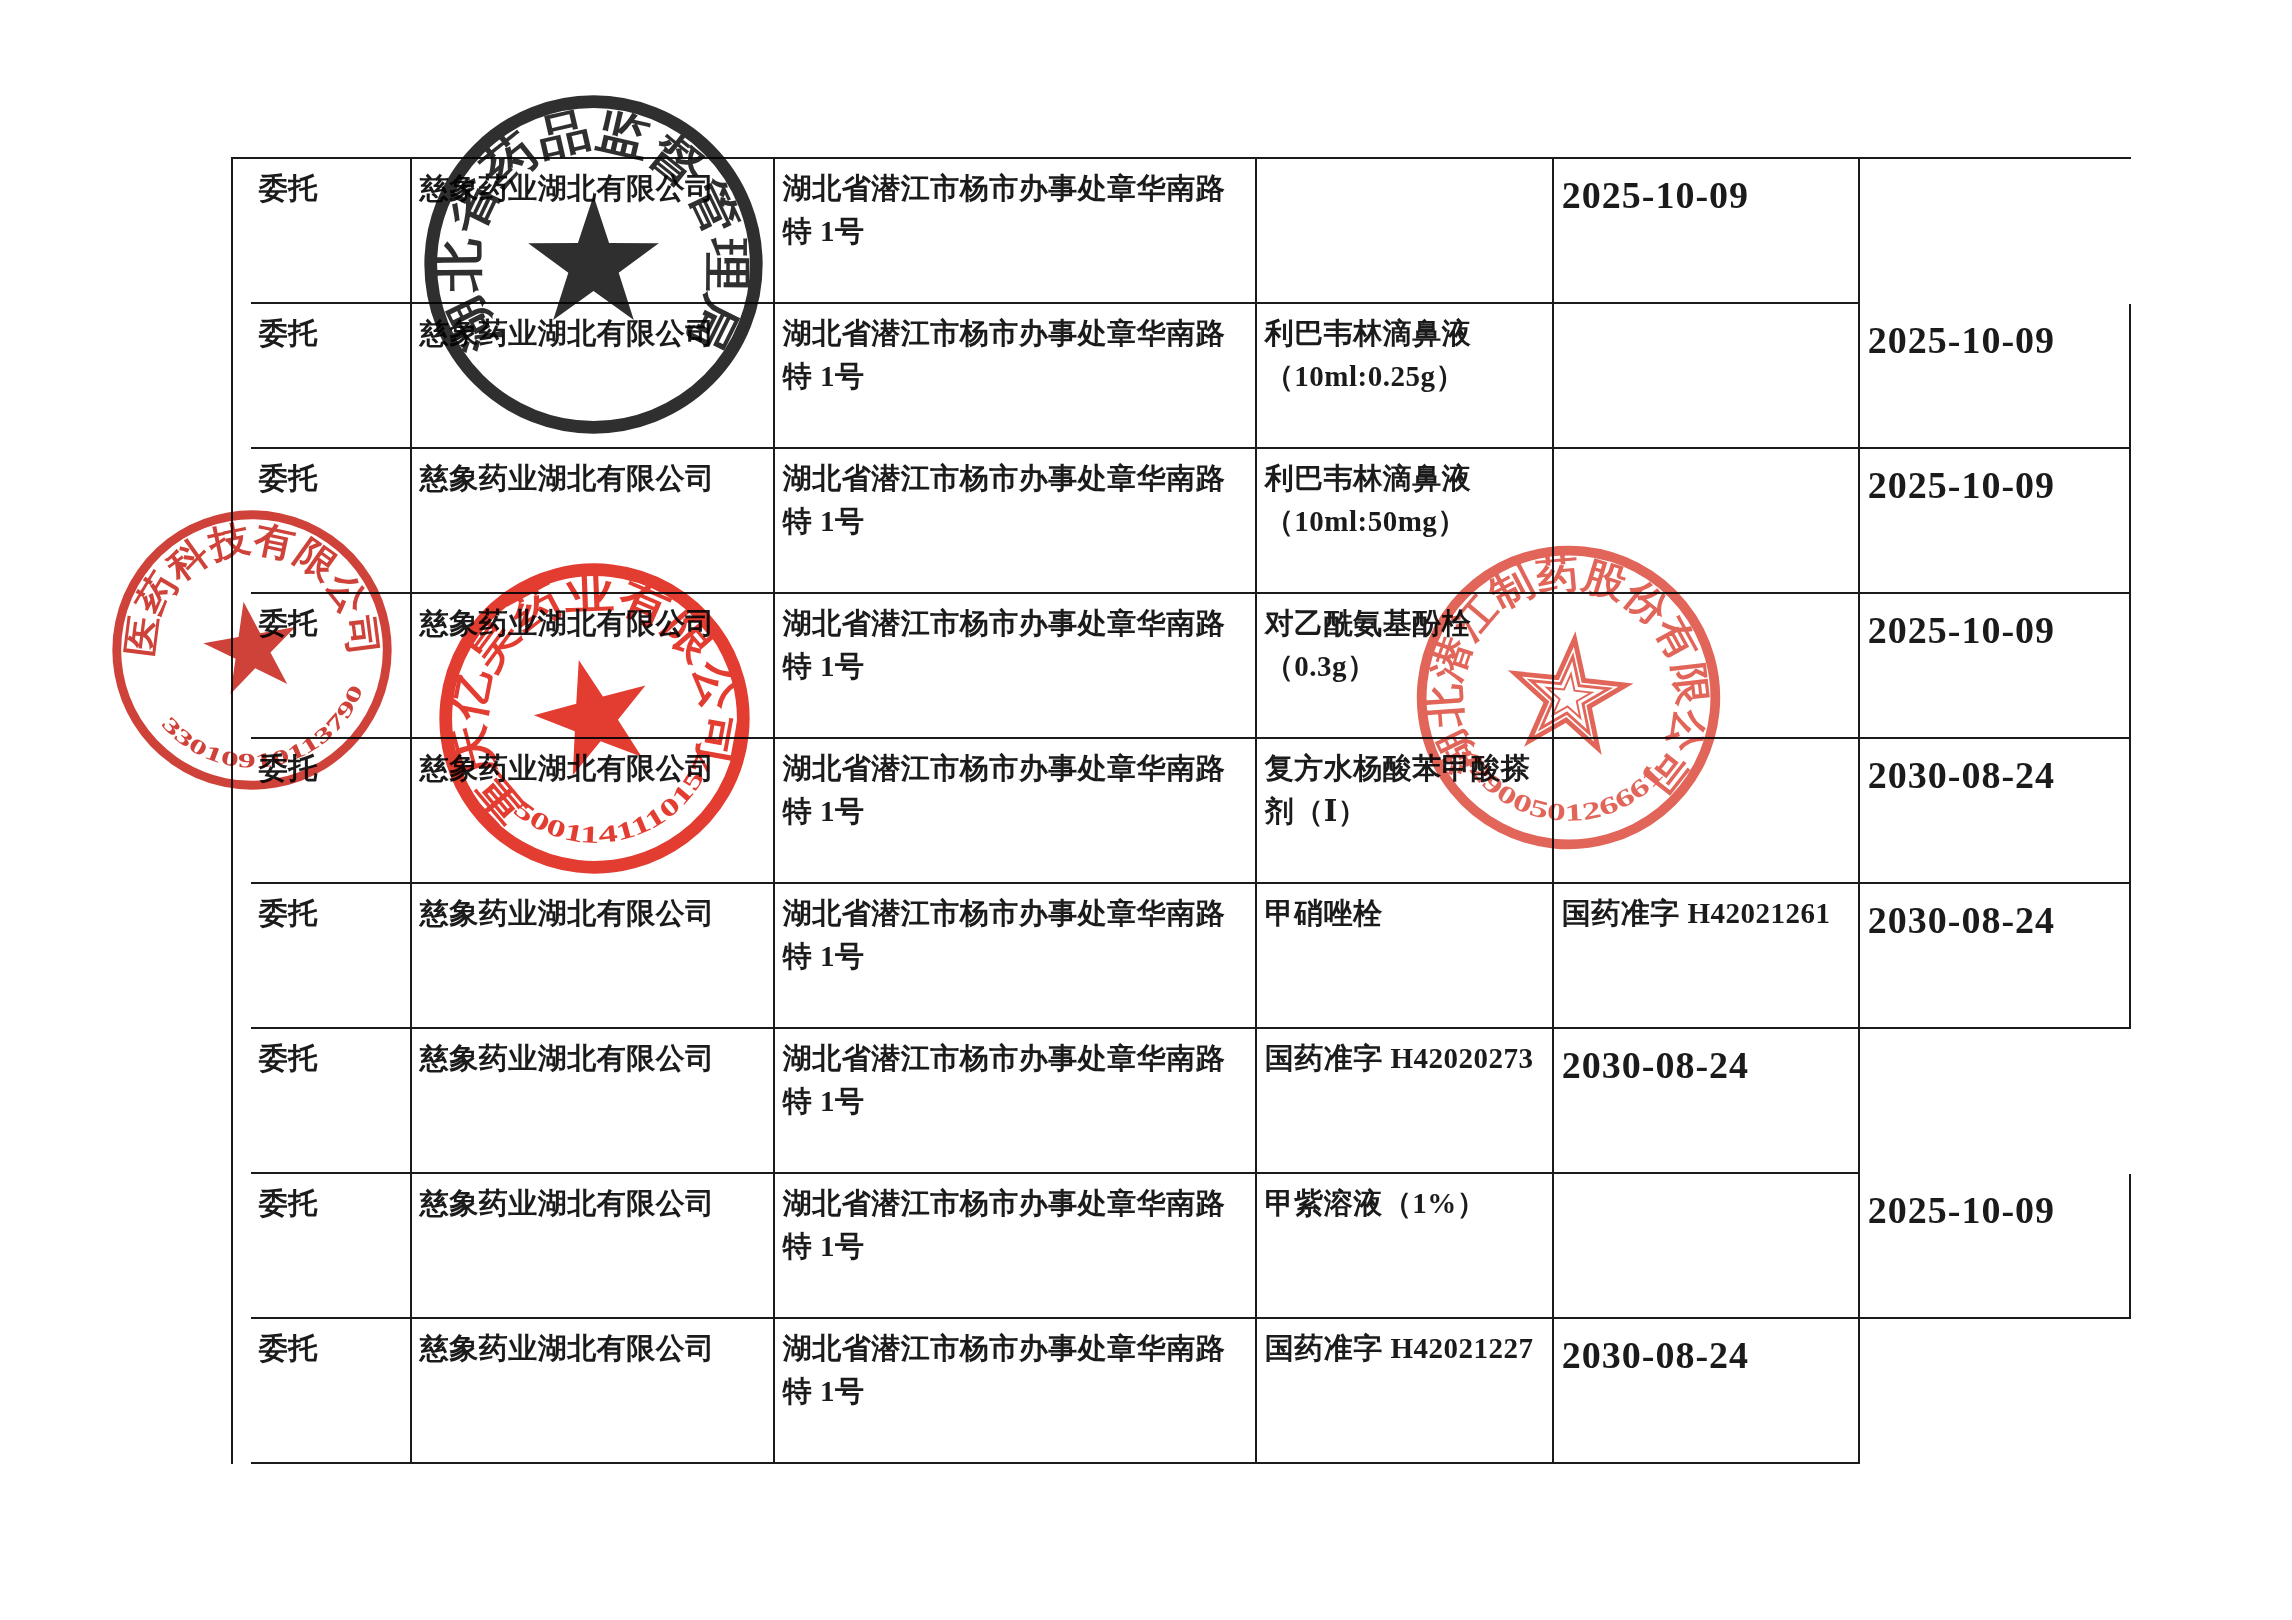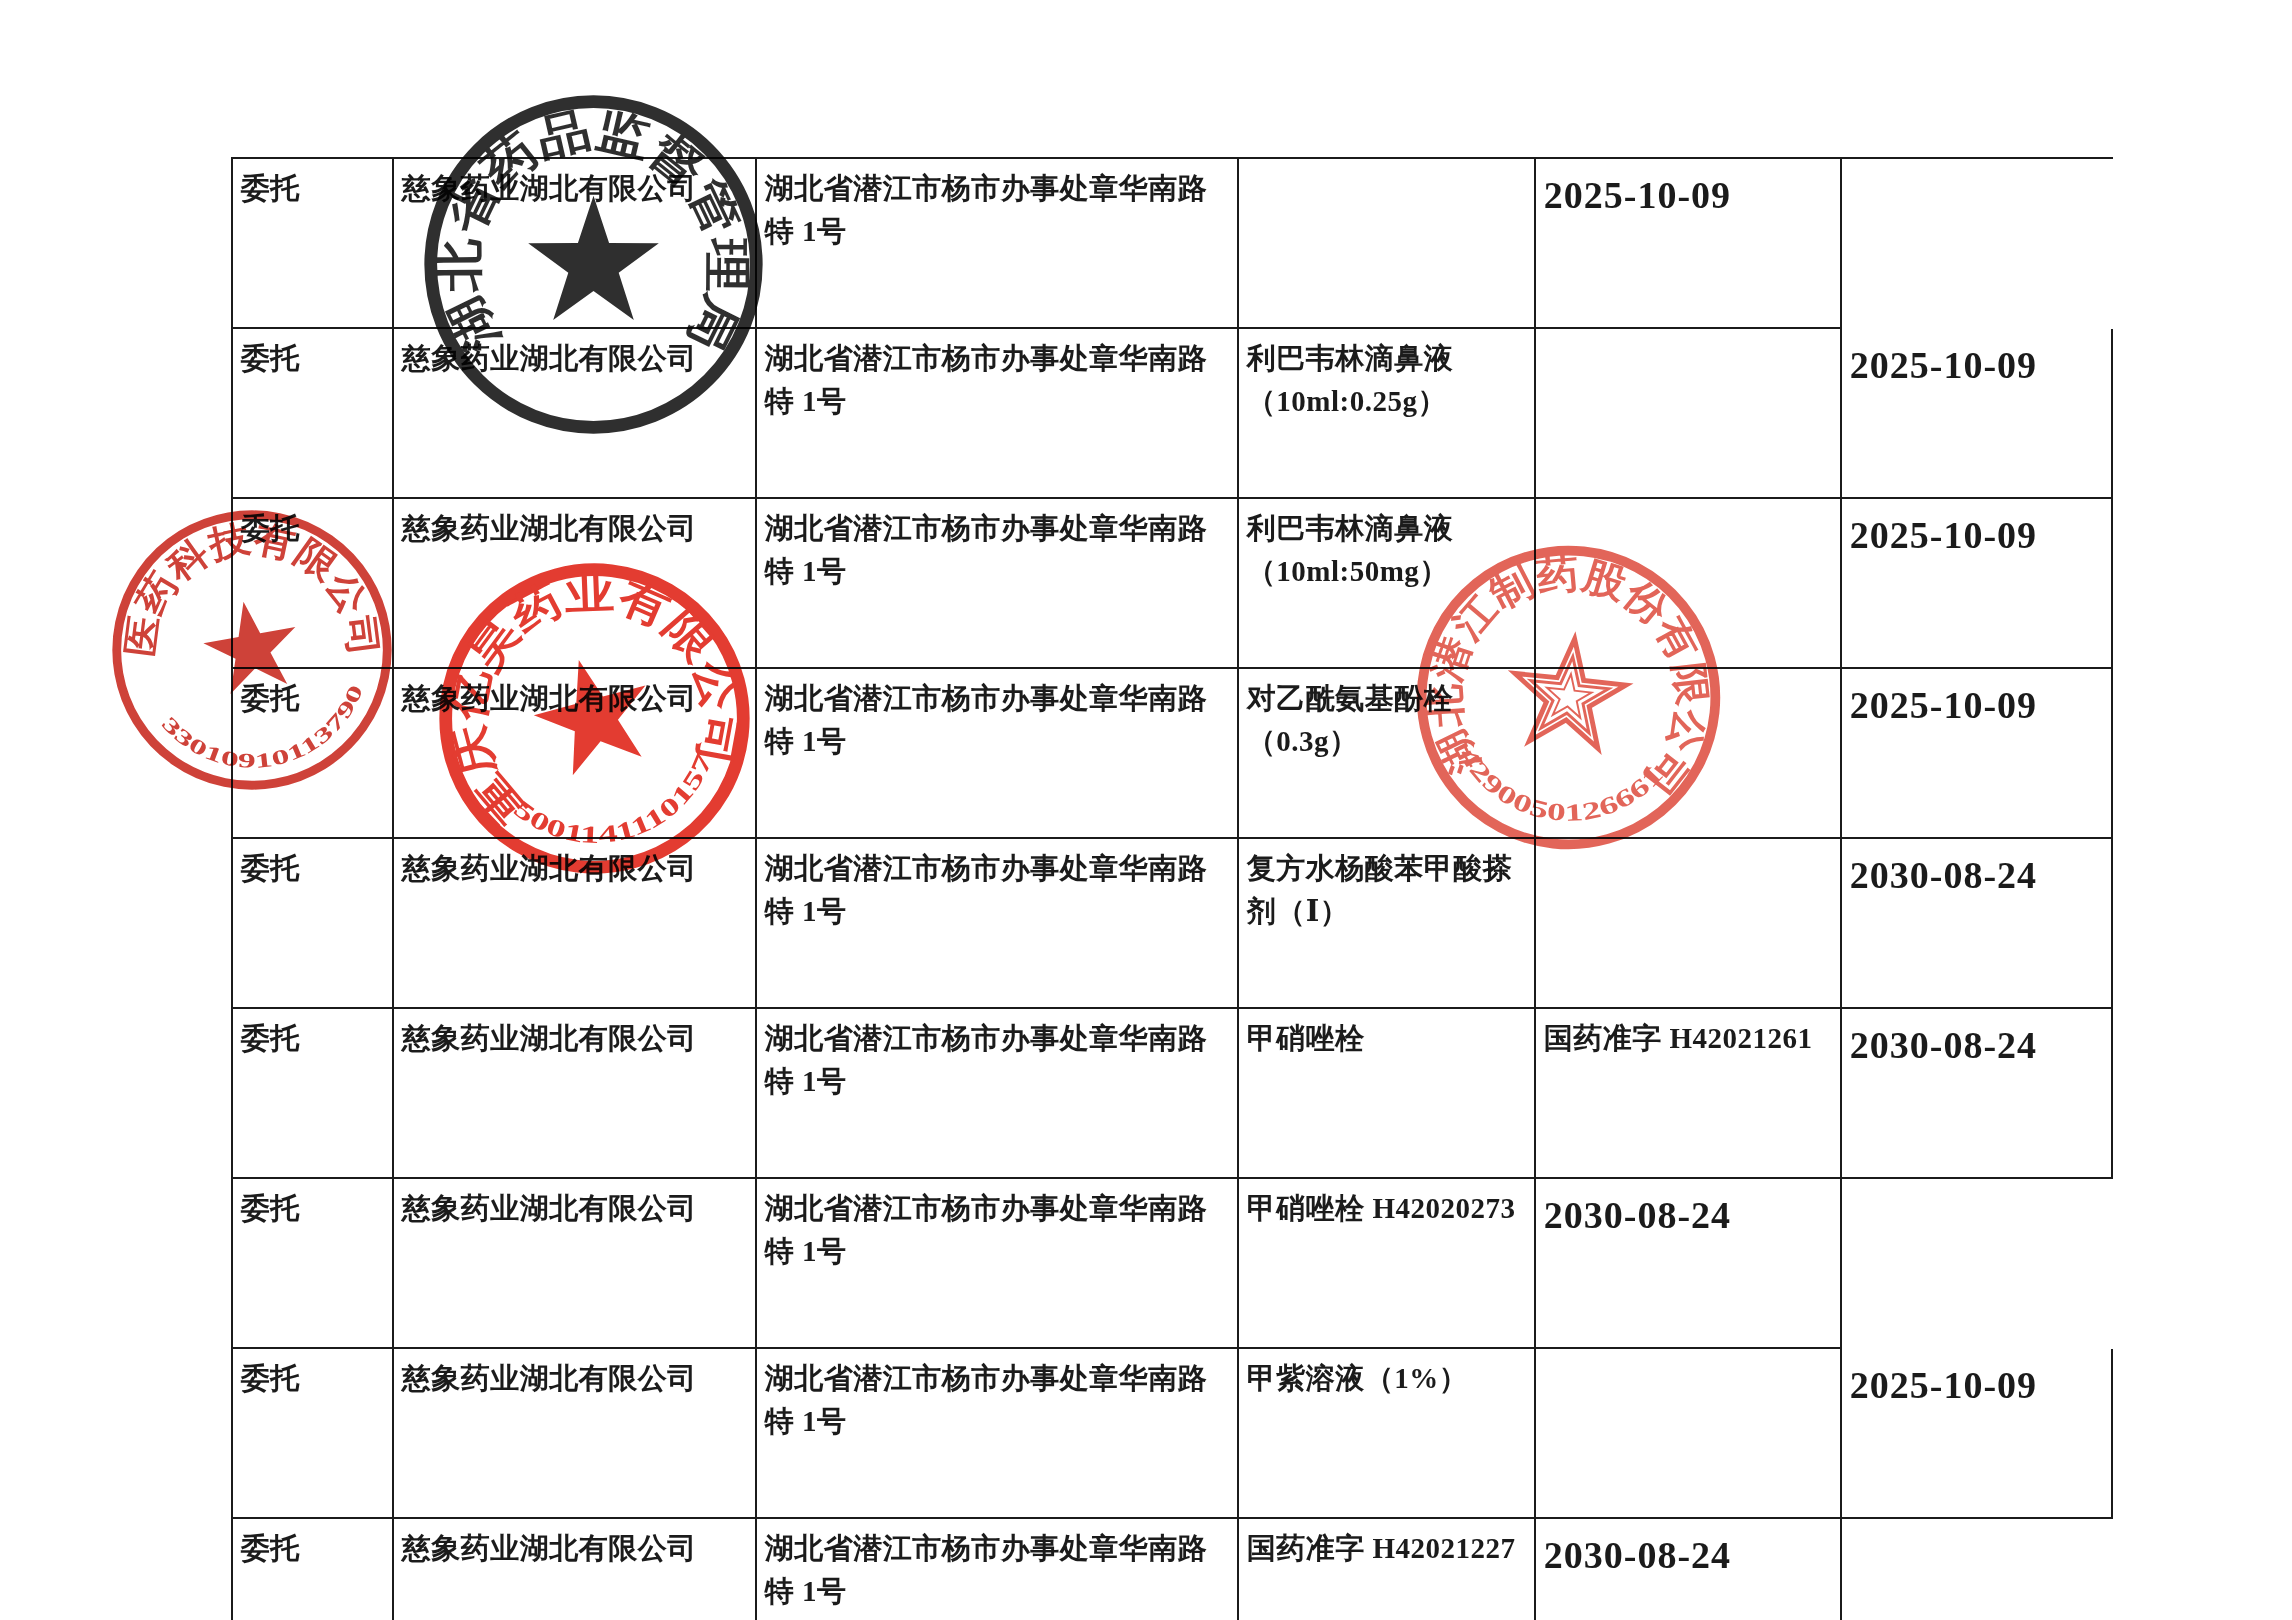--- a/index.html
+++ b/index.html
@@ -15,21 +15,22 @@
   
   .doc-table{
     position:absolute;left:231px;top:157px;
     border-top:2.9px solid #1b1b1b;
     border-left:2.9px solid #1b1b1b;
     background:transparent;
   }
   .doc-row{
     display:grid;
     grid-template-columns:161px 363px 482px 297px 306px 271px;
-    height:170px;
+    height:145px;
+    padding-left:18px;
   }
   .cell{
     border-right:2.9px solid #1b1b1b;
     border-bottom:2.9px solid #1b1b1b;
     padding:7.8px 7.8px 0 7.8px;
     font-size:29px;
     line-height:1.5;
     letter-spacing:0.5px;
     overflow:hidden;
     font-weight:600;
@@ -105,21 +106,21 @@
       <div class="cell">湖北省潜江市杨市办事处章华南路特 1号</div>
       <div class="cell">甲硝唑栓</div>
       <div class="cell">国药准字 H42021261</div>
       <div class="cell date">2030-08-24</div>
     </div>
 
     <div class="doc-row">
       <div class="cell">委托</div>
       <div class="cell">慈象药业湖北有限公司</div>
       <div class="cell">湖北省潜江市杨市办事处章华南路特 1号</div>
-      <div class="cell">甲硝唑栓 H42020273</div>
+      <div class="cell">国药准字 H42020273</div>
       <div class="cell date">2030-08-24</div>
     </div>
 
     <div class="doc-row">
       <div class="cell">委托</div>
       <div class="cell">慈象药业湖北有限公司</div>
       <div class="cell">湖北省潜江市杨市办事处章华南路特 1号</div>
       <div class="cell">甲紫溶液（1%）</div>
       <div class="cell"></div>
       <div class="cell date">2025-10-09</div>

